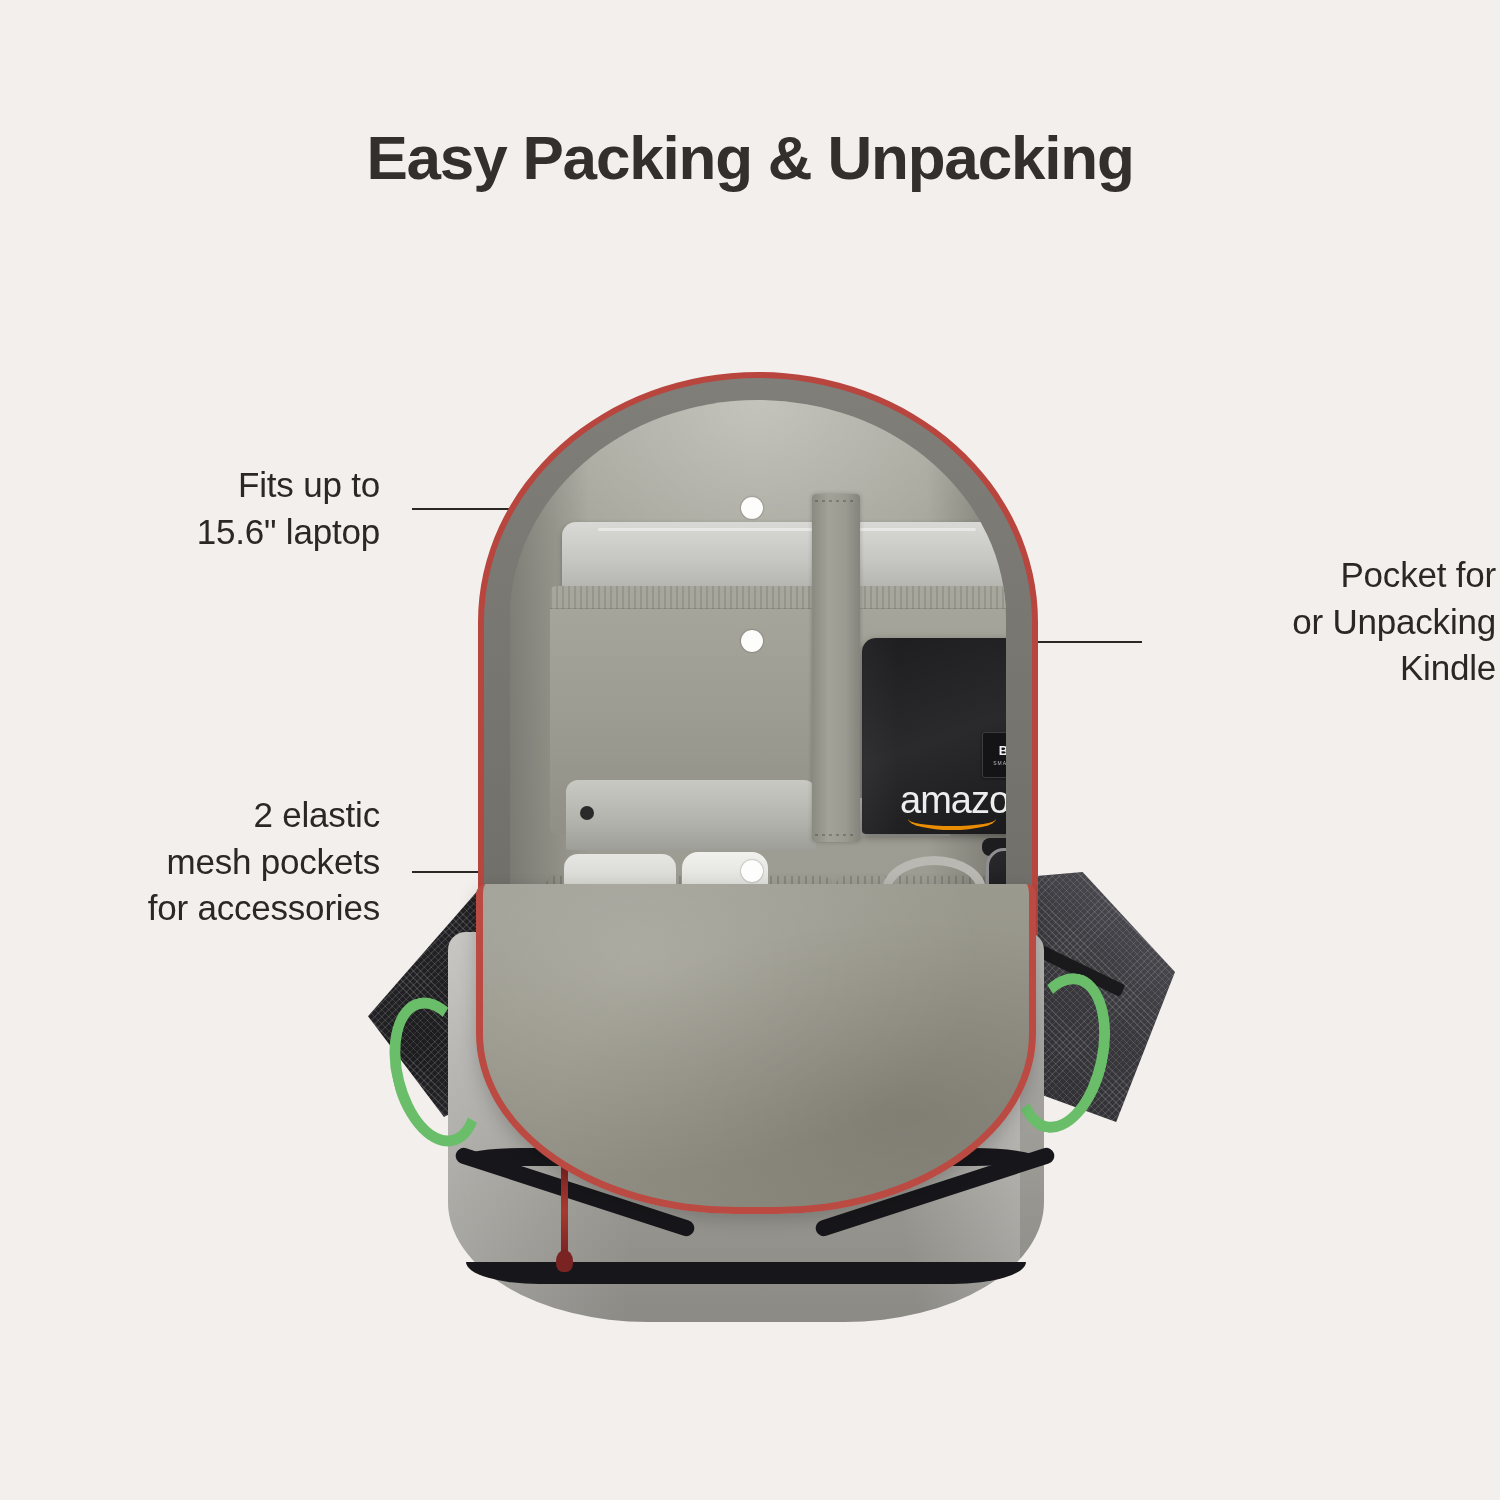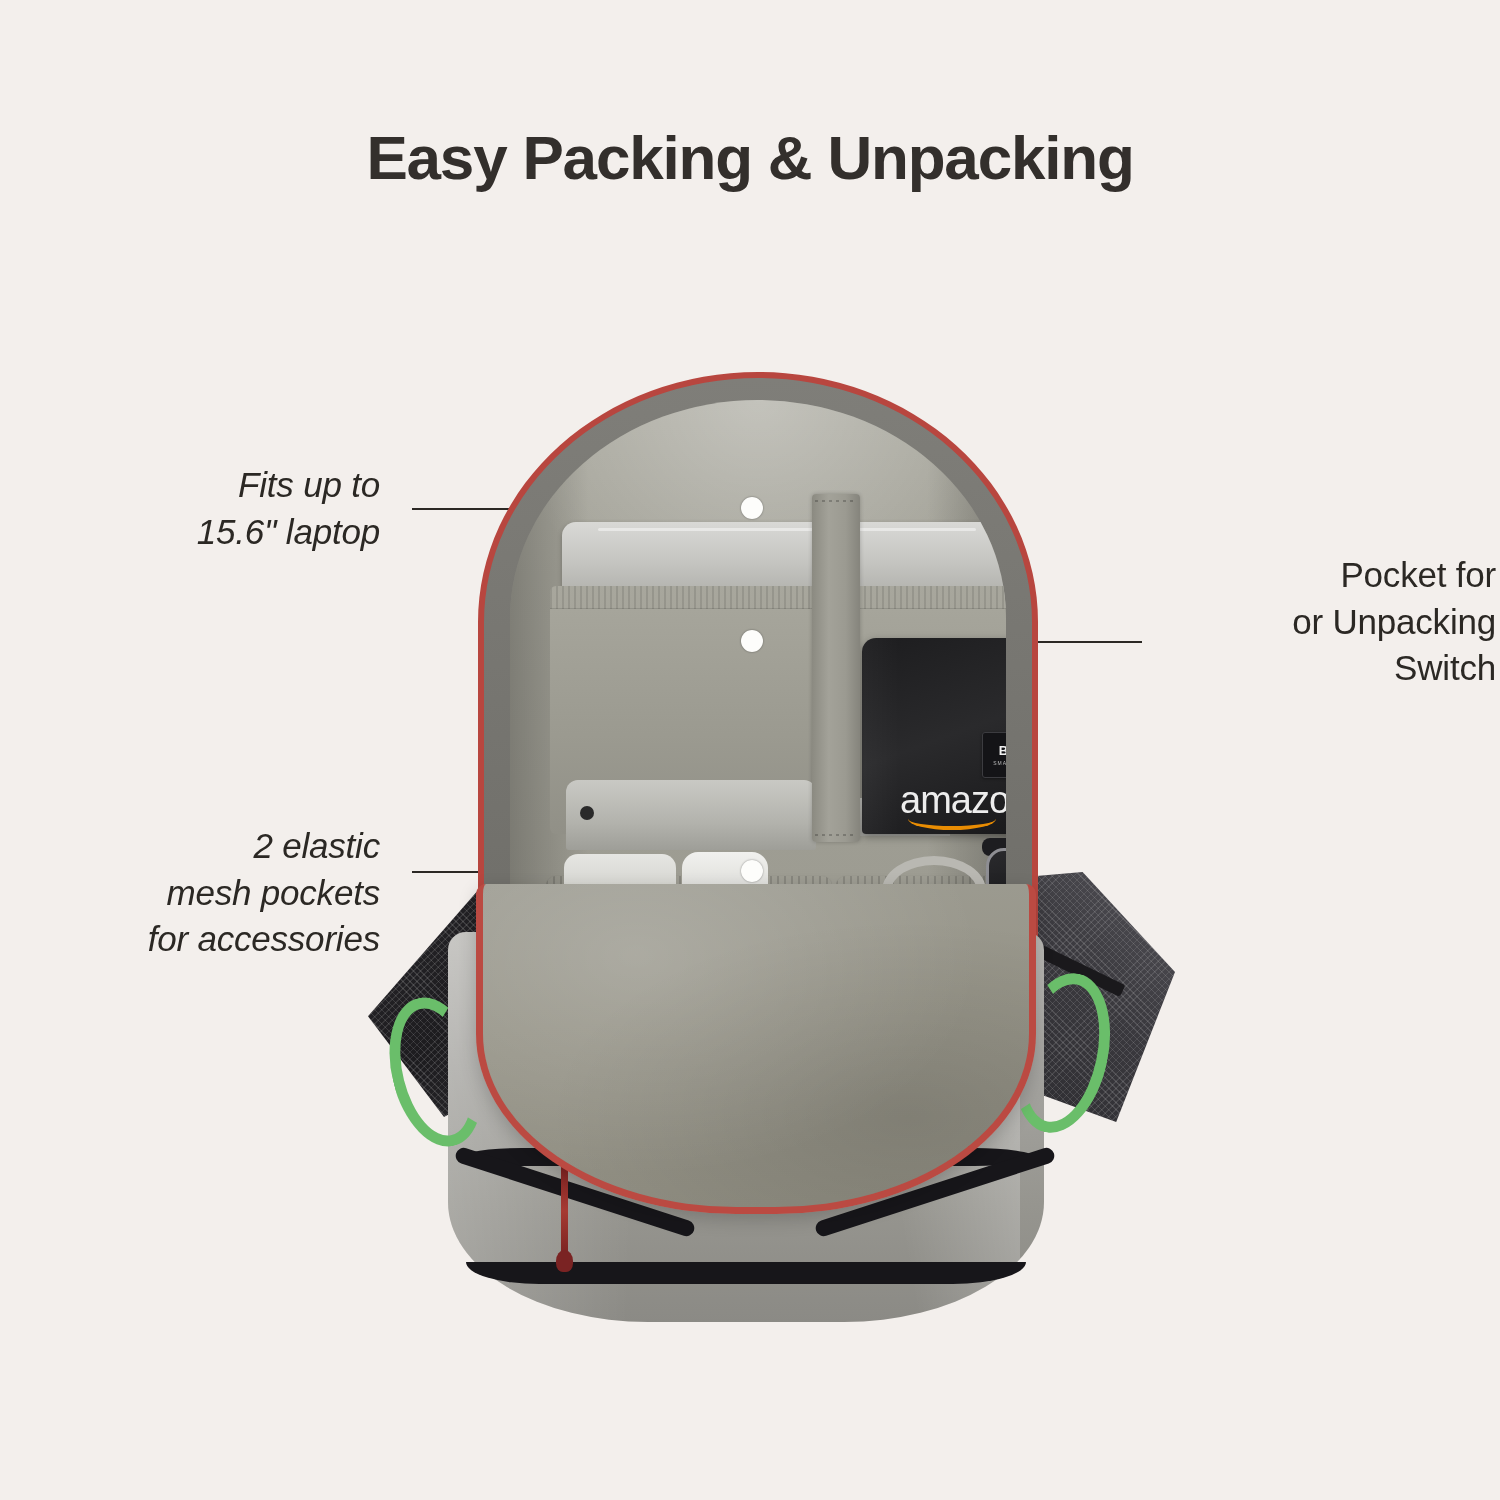--- a/index.html
+++ b/index.html
@@ -39,36 +39,36 @@
 
   
   .callout {
     position: absolute;
     color: #2b2824;
     font-size: 35px;
     line-height: 1.33;
     font-weight: 400;
     letter-spacing: -0.2px;
   }
-  .callout.right-align { text-align: right; font-style: italic; }
+  .callout.right-align { text-align: right; }
   .callout.left-align  { text-align: right; }
 
   #callout-laptop {
     left: 60px;
     top: 462px;
     width: 320px;
   }
   #callout-tablet {
     left: 1166px;
     top: 552px;
     width: 330px;
   }
   #callout-mesh {
     left: 30px;
-    top: 823px;
+    top: 792px;
     width: 350px;
   }
 
   
   .leader {
     position: absolute;
     height: 2px;
     background: #2b2824;
   }
   #leader-laptop { left: 412px; top: 508px;  width: 340px; }
@@ -627,21 +627,21 @@
   <div id="dot-mesh" class="leader-dot"></div>
 
   <div id="callout-laptop" class="callout right-align">
     <div>Fits up to</div>
     <div>15.6" laptop</div>
   </div>
 
   <div id="callout-tablet" class="callout left-align">
     <div>Pocket for</div>
     <div>or Unpacking</div>
-    <div>Switch</div>
+    <div>Kindle</div>
   </div>
 
   <div id="callout-mesh" class="callout right-align">
     <div>2 elastic</div>
     <div>mesh pockets</div>
     <div>for accessories</div>
   </div>
 
 </div>
 

